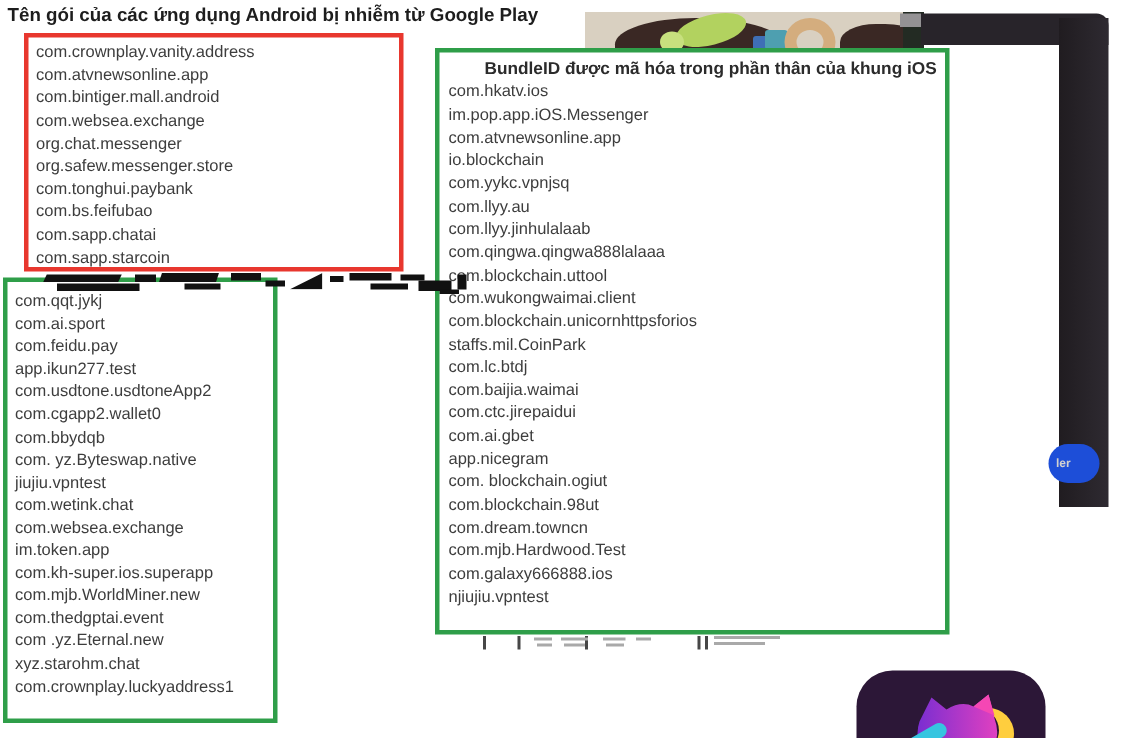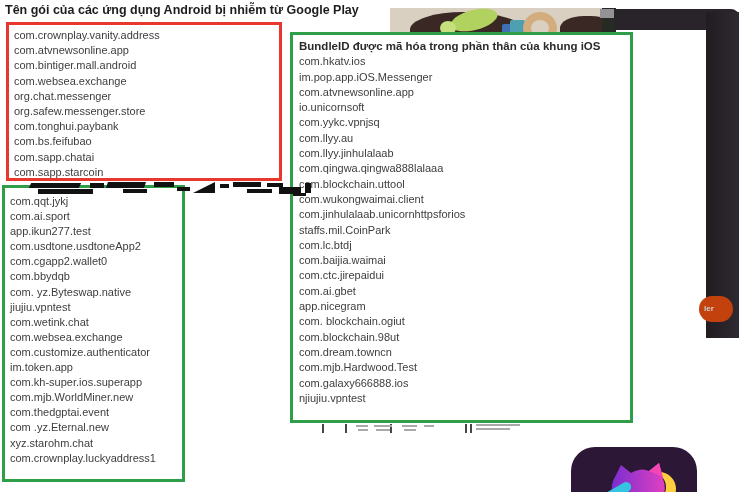--- a/index.html
+++ b/index.html
@@ -14,32 +14,32 @@
   .art-cube-blue{position:absolute;left:112px;top:16px;width:11px;height:11px;background:#3f6fb5;border-radius:2px;}
   .art-cube-teal{position:absolute;left:120px;top:12px;width:15px;height:13px;background:#4e9fb0;border-radius:2px;}
   .art-ring{position:absolute;left:133px;top:4px;width:18px;height:16px;border:8px solid #d4ad7e;border-radius:50%;}
   .art-brown2{position:absolute;left:170px;top:8px;width:60px;height:30px;background:#3a2824;border-radius:40% 50% 10% 10%;}
   .art-dark-end{position:absolute;left:212px;top:0;width:120px;height:30px;background:#232b23;}
   .art-gray{position:absolute;left:600px;top:9px;width:14px;height:9px;background:#949294;z-index:2;}
 
   
   .frame-top{position:absolute;left:614px;top:9px;width:125px;height:21px;background:#28242a;border-top-right-radius:8px;z-index:2;}
   .frame-side{position:absolute;left:706px;top:12px;width:33px;height:326px;background:linear-gradient(90deg,#201c20,#2e2a31);z-index:2;}
-  .trailer-pill{position:absolute;left:699px;top:296px;width:34px;height:26px;background:#c2410c;border-radius:13px;z-index:3;cursor:pointer;}
+  .trailer-pill{position:absolute;left:699px;top:296px;width:34px;height:26px;background:#1d4ed8;border-radius:13px;z-index:3;cursor:pointer;}
   .trailer-pill span{position:absolute;left:5px;top:8px;font-size:8px;color:#d0d0d0;font-weight:bold;}
 
   
   .box{position:absolute;background:#ffffff;border:3px solid #000;box-sizing:border-box;z-index:10;}
-  .red-box{left:6px;top:22px;width:276px;height:159px;border-color:#e8372e;padding:3px 0 16px 5px;}
+  .red-box{left:16px;top:22px;width:253px;height:159px;border-color:#e8372e;padding:3px 0 16px 5px;}
   .green-left{left:2px;top:185px;width:183px;height:297px;border-color:#2f9e49;padding:6px 0 0 5px;}
   .green-right{left:290px;top:32px;width:343px;height:391px;border-color:#2f9e49;padding:4px 0 0 6px;}
   .pkg-line{font-size:11px;line-height:15.2px;color:#3d3d3d;white-space:nowrap;}
   .green-left .pkg-line{line-height:15.1px;}
   .green-right .pkg-line{line-height:15.3px;}
-  .box-header{font-size:11.5px;line-height:15.3px;font-weight:bold;color:#2b2b2b;white-space:nowrap;}
+  .box-header{font-size:11.5px;line-height:15.3px;font-weight:bold;color:#2b2b2b;white-space:nowrap;margin-left:24px;}
 
   .title{position:absolute;left:5px;top:3px;font-size:12.5px;font-weight:bold;color:#1d1d1d;z-index:10;white-space:nowrap;}
 
   
   .watermark{position:absolute;left:0;top:0;width:750px;height:492px;z-index:20;pointer-events:none;}
   .wg{position:absolute;background:#111111;}
   .wg.tri{clip-path:polygon(0 100%,100% 0,100% 100%);}
 
   
   .residue{position:absolute;left:318px;top:424px;width:210px;height:11px;z-index:5;}
@@ -103,53 +103,53 @@
         <div class="pkg-line">com.bs.feifubao</div>
         <div class="pkg-line">com.sapp.chatai</div>
         <div class="pkg-line">com.sapp.starcoin</div>
       </div>
   </div>
 
   <div class="box green-left" style="border-color: rgb(47, 158, 73);">
     <div>
         <div class="pkg-line">com.qqt.jykj</div>
         <div class="pkg-line">com.ai.sport</div>
+        <div class="pkg-line">com.feidu.pay</div>
         <div class="pkg-line">app.ikun277.test</div>
         <div class="pkg-line">com.usdtone.usdtoneApp2</div>
         <div class="pkg-line">com.cgapp2.wallet0</div>
         <div class="pkg-line">com.bbydqb</div>
         <div class="pkg-line">com. yz.Byteswap.native</div>
         <div class="pkg-line">jiujiu.vpntest</div>
         <div class="pkg-line">com.wetink.chat</div>
         <div class="pkg-line">com.websea.exchange</div>
-        <div class="pkg-line">com.customize.authenticator</div>
         <div class="pkg-line">im.token.app</div>
         <div class="pkg-line">com.kh-super.ios.superapp</div>
         <div class="pkg-line">com.mjb.WorldMiner.new</div>
         <div class="pkg-line">com.thedgptai.event</div>
         <div class="pkg-line">com .yz.Eternal.new</div>
         <div class="pkg-line">xyz.starohm.chat</div>
         <div class="pkg-line">com.crownplay.luckyaddress1</div>
       </div>
   </div>
 
   <div class="box green-right" style="border-color: rgb(47, 158, 73);">
     <div class="box-header">BundleID được mã hóa trong phần thân của khung iOS</div>
     <div>
         <div class="pkg-line">com.hkatv.ios</div>
         <div class="pkg-line">im.pop.app.iOS.Messenger</div>
         <div class="pkg-line">com.atvnewsonline.app</div>
-        <div class="pkg-line">io.unicornsoft</div>
+        <div class="pkg-line">io.blockchain</div>
         <div class="pkg-line">com.yykc.vpnjsq</div>
         <div class="pkg-line">com.llyy.au</div>
         <div class="pkg-line">com.llyy.jinhulalaab</div>
         <div class="pkg-line">com.qingwa.qingwa888lalaaa</div>
         <div class="pkg-line">com.blockchain.uttool</div>
         <div class="pkg-line">com.wukongwaimai.client</div>
-        <div class="pkg-line">com.jinhulalaab.unicornhttpsforios</div>
+        <div class="pkg-line">com.blockchain.unicornhttpsforios</div>
         <div class="pkg-line">staffs.mil.CoinPark</div>
         <div class="pkg-line">com.lc.btdj</div>
         <div class="pkg-line">com.baijia.waimai</div>
         <div class="pkg-line">com.ctc.jirepaidui</div>
         <div class="pkg-line">com.ai.gbet</div>
         <div class="pkg-line">app.nicegram</div>
         <div class="pkg-line">com. blockchain.ogiut</div>
         <div class="pkg-line">com.blockchain.98ut</div>
         <div class="pkg-line">com.dream.towncn</div>
         <div class="pkg-line">com.mjb.Hardwood.Test</div>

